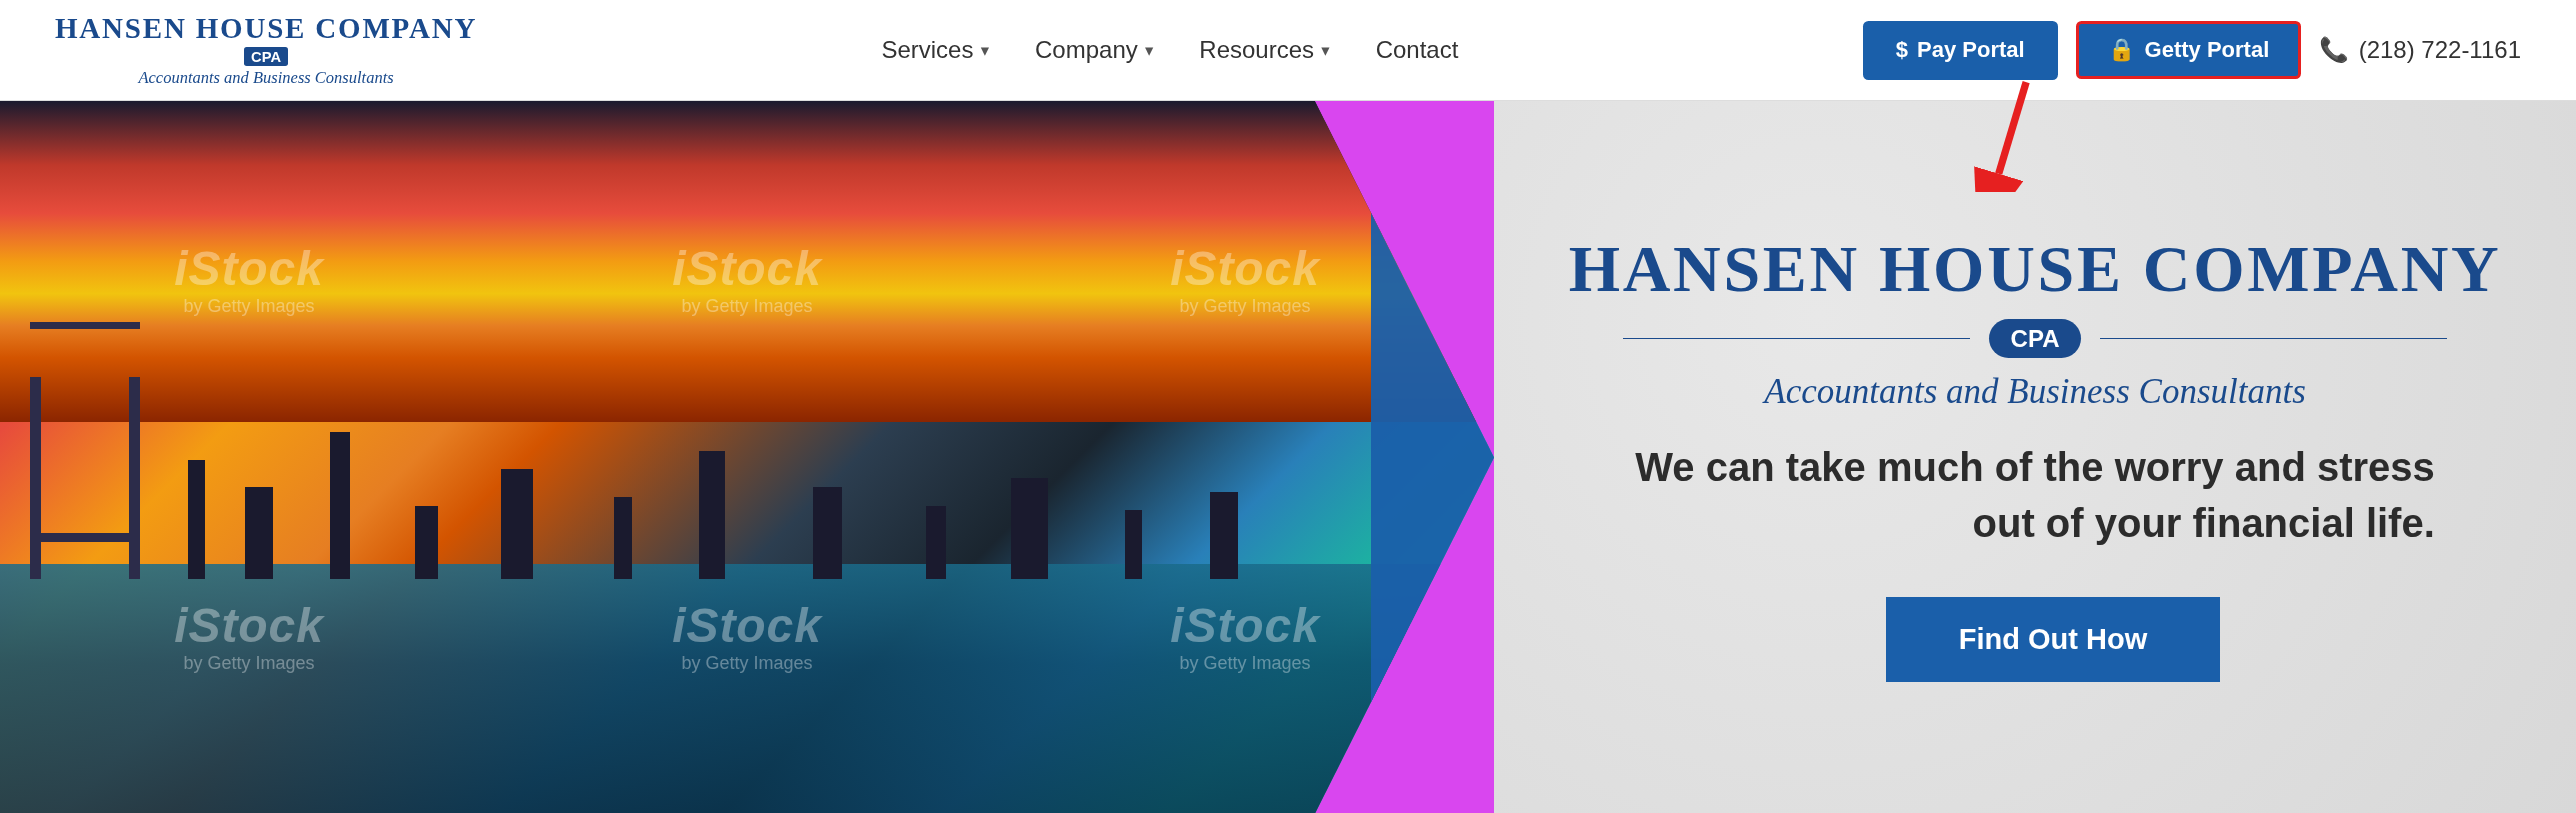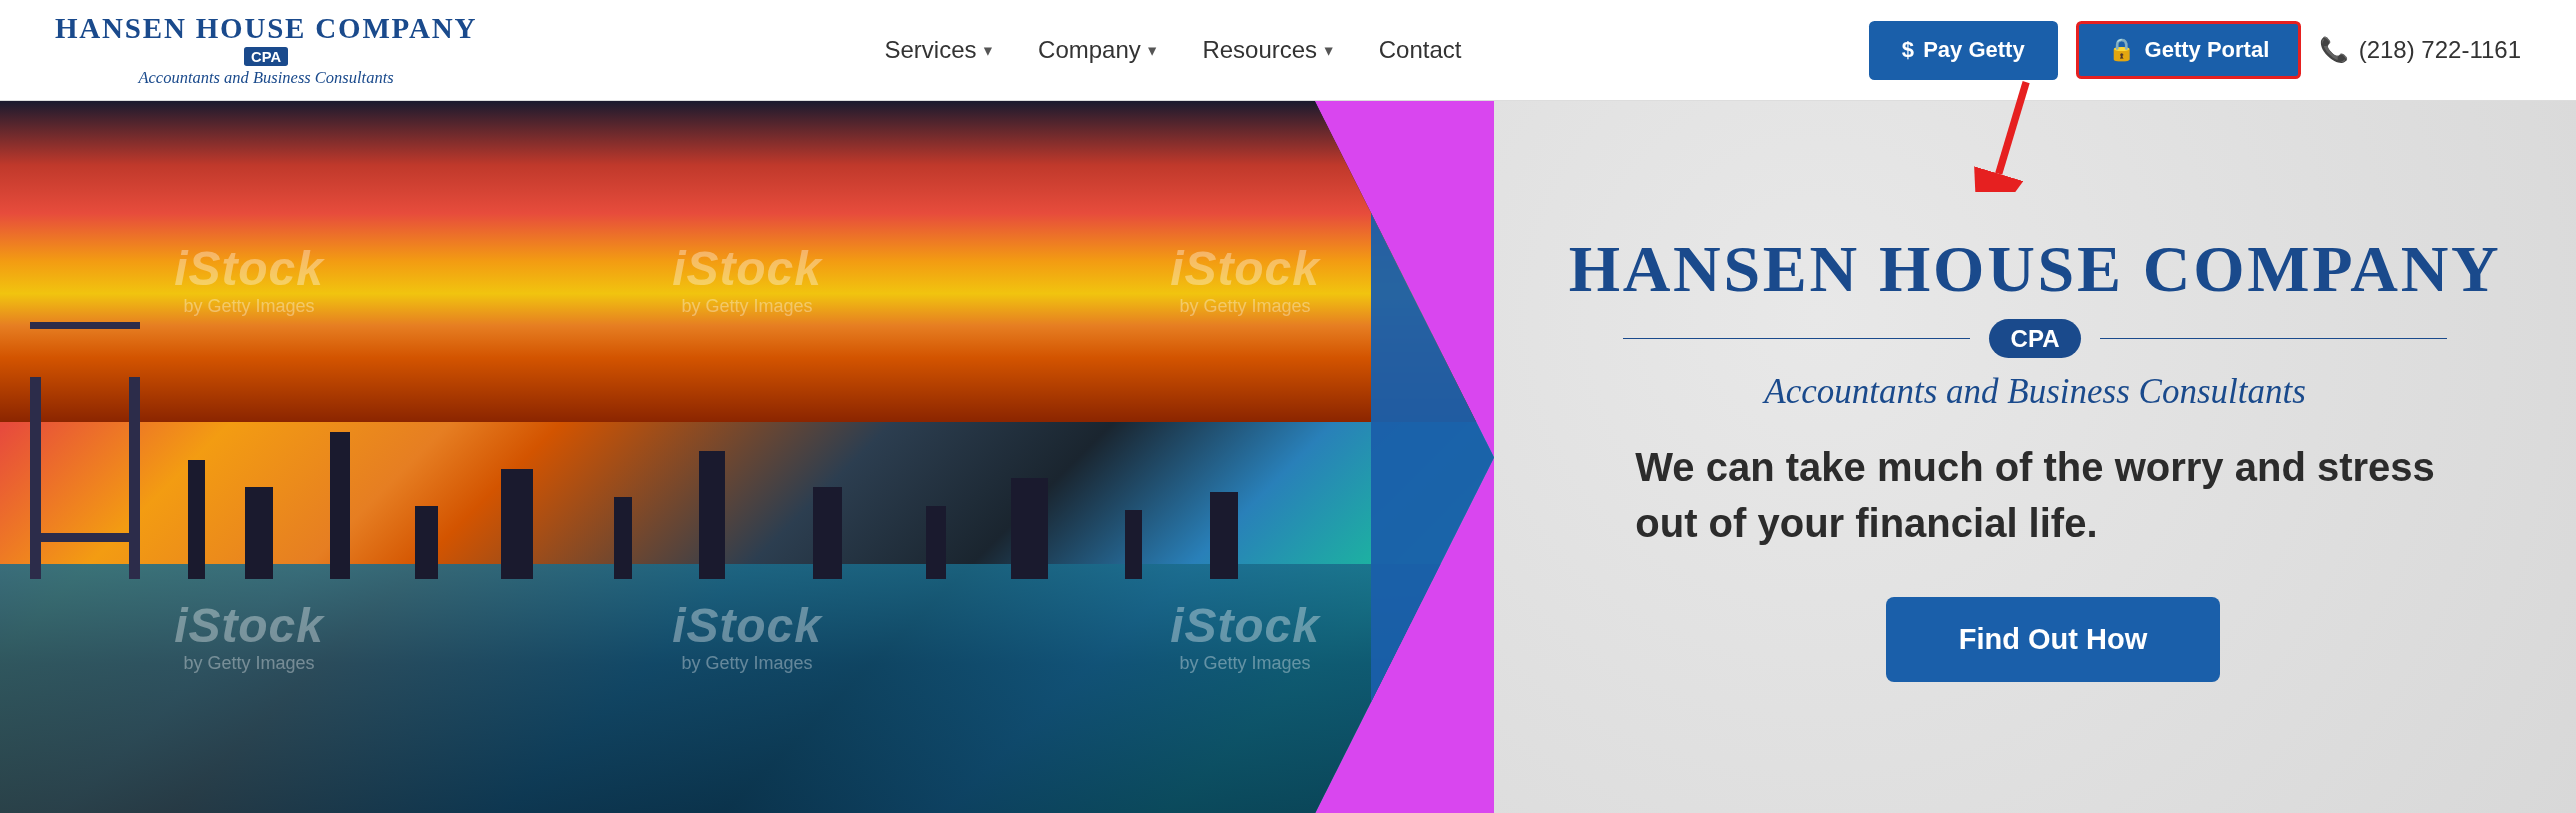--- a/index.html
+++ b/index.html
@@ -335,34 +335,34 @@
       font-size: 35px;
       text-align: center;
       margin-bottom: 27.5px;
       font-family: Georgia, serif;
     }
 
     .hero-tagline {
       font-size: 40px;
       font-weight: bold;
       color: #2c2c2c;
-      text-align: left;
+      text-align: right;
       line-height: 1.4;
       margin-bottom: 46px;
       max-width: 824px;
       font-family: Arial, sans-serif;
     }
 
     .btn-find-out {
       background: #1a5faa;
       color: white;
       border: none;
       padding: 26px 73px;
       font-size: 29px;
-      border-radius: 8px;
+      border-radius: 0;
       cursor: pointer;
       font-family: Arial, sans-serif;
       font-weight: bold;
       margin-left: 36px;
     }
   </style>
 </head>
 <body>
 
 <header class="header">
@@ -387,21 +387,21 @@
       <span class="chevron">▾</span>
     </div>
     <div class="nav-item">
       <span>Contact</span>
     </div>
   </nav>
 
   <div class="btn-group">
     <button class="btn-pay">
       <span>$</span>
-      <span>Pay Getty</span>
+      <span>Pay Portal</span>
     </button>
     <button class="btn-portal">
       <span>🔒</span>
       <span>Getty Portal</span>
     </button>
     <div class="phone-area">
       <span>📞</span>
       <span>(218) 722-1161</span>
     </div>
   </div>

